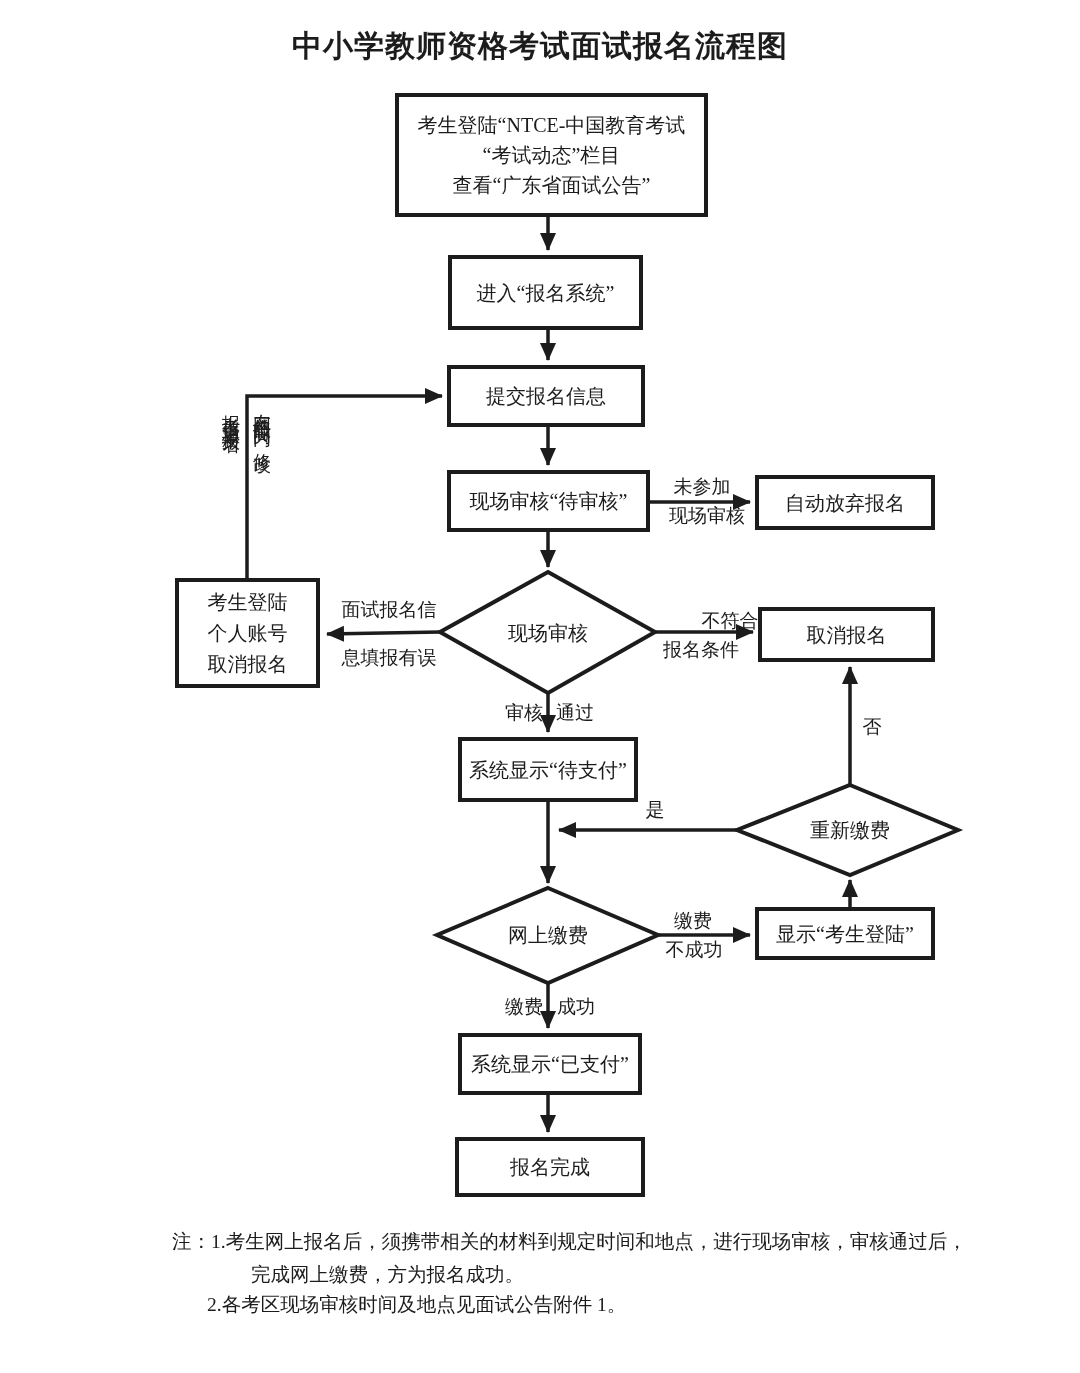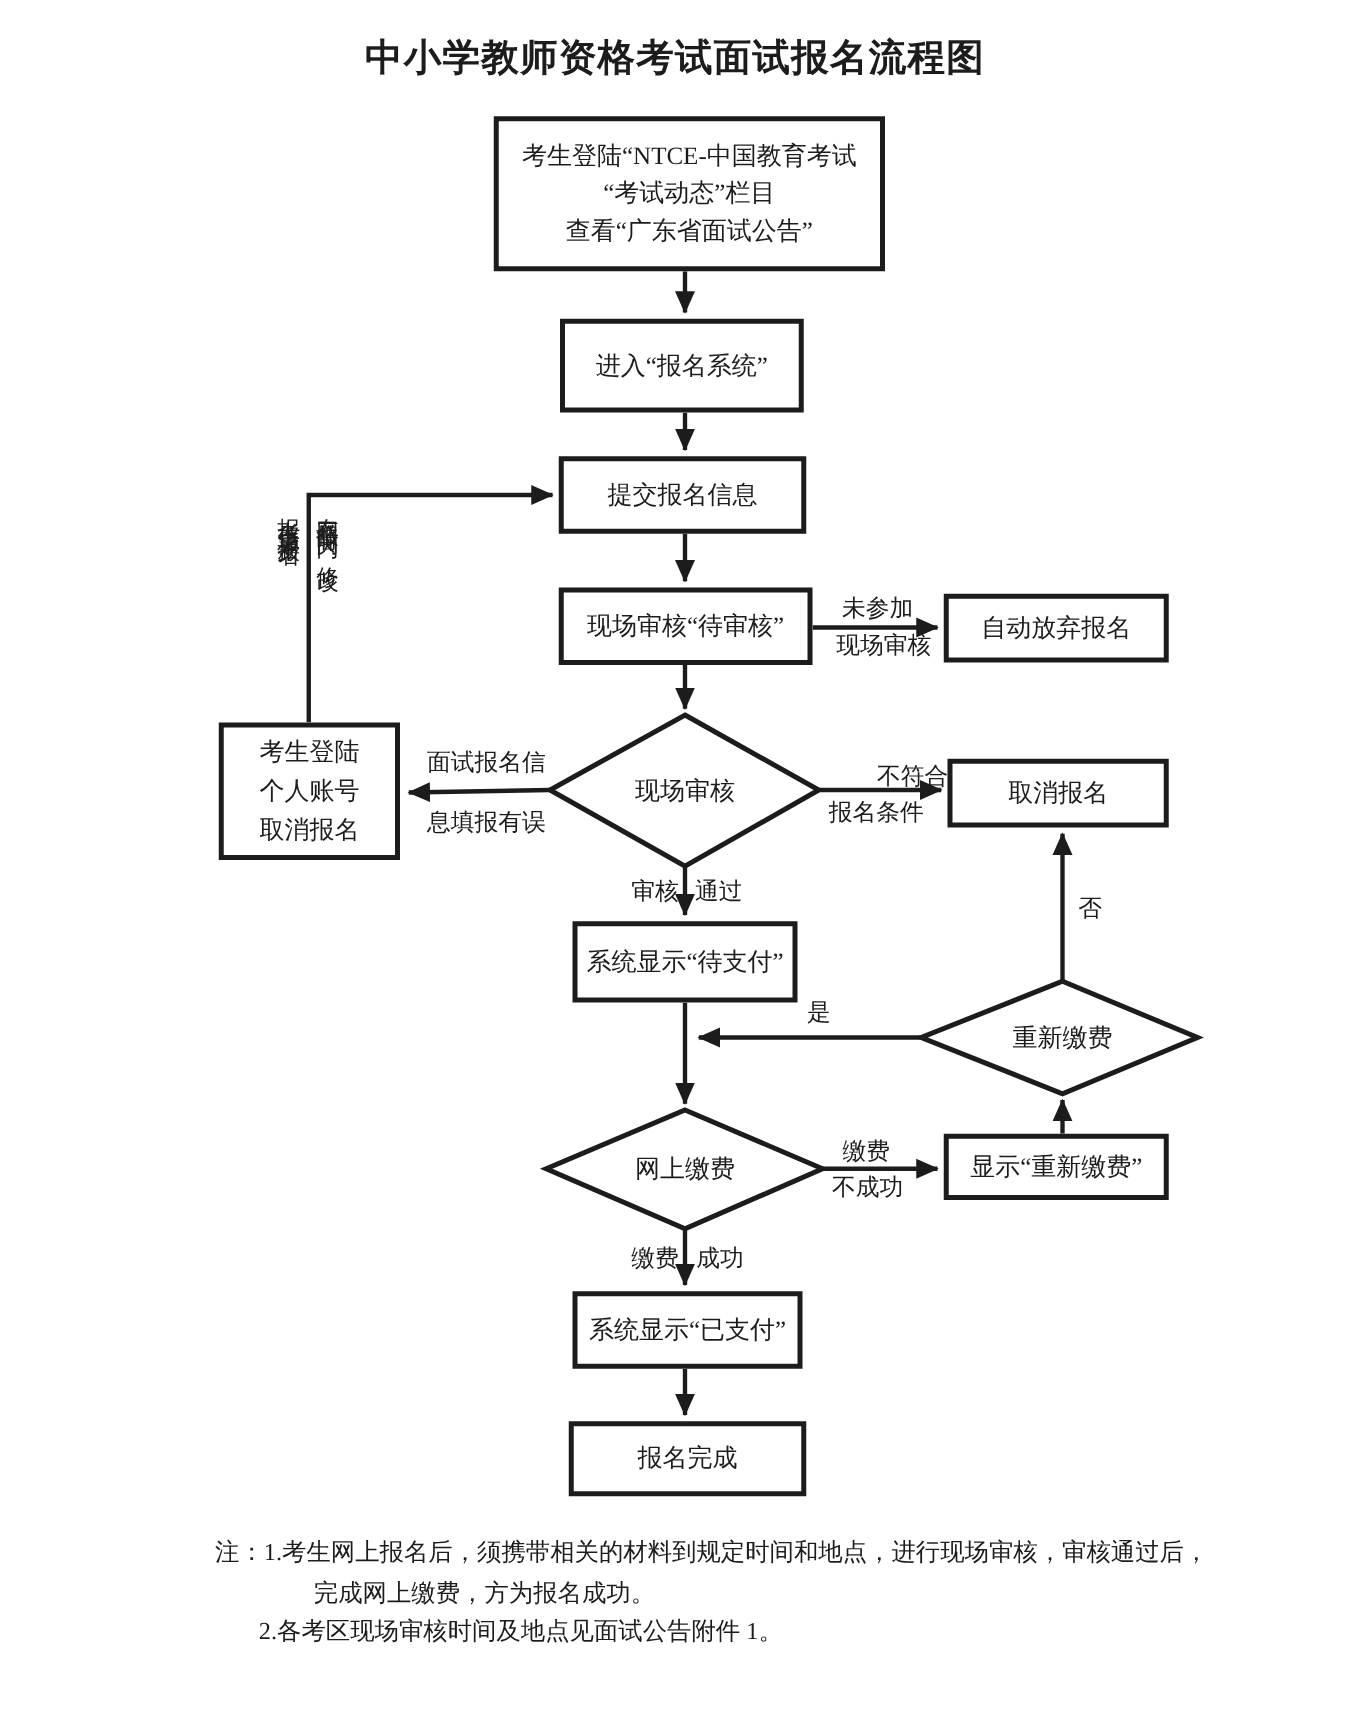--- a/index.html
+++ b/index.html
@@ -159,21 +159,21 @@
 
   <div class="node" style="left:758px; top:607px; width:177px; height:55px;">
     <span>取消报名</span>
   </div>
 
   <div class="node" style="left:458px; top:737px; width:180px; height:65px;">
     <span>系统显示“待支付”</span>
   </div>
 
   <div class="node" style="left:755px; top:907px; width:180px; height:53px;">
-    <span>显示“重新缴费”</span>
+    <span>显示“考生登陆”</span>
   </div>
 
   <div class="node" style="left:458px; top:1033px; width:184px; height:62px;">
     <span>系统显示“已支付”</span>
   </div>
 
   <div class="node" style="left:455px; top:1137px; width:190px; height:60px;">
     <span>报名完成</span>
   </div>
 

